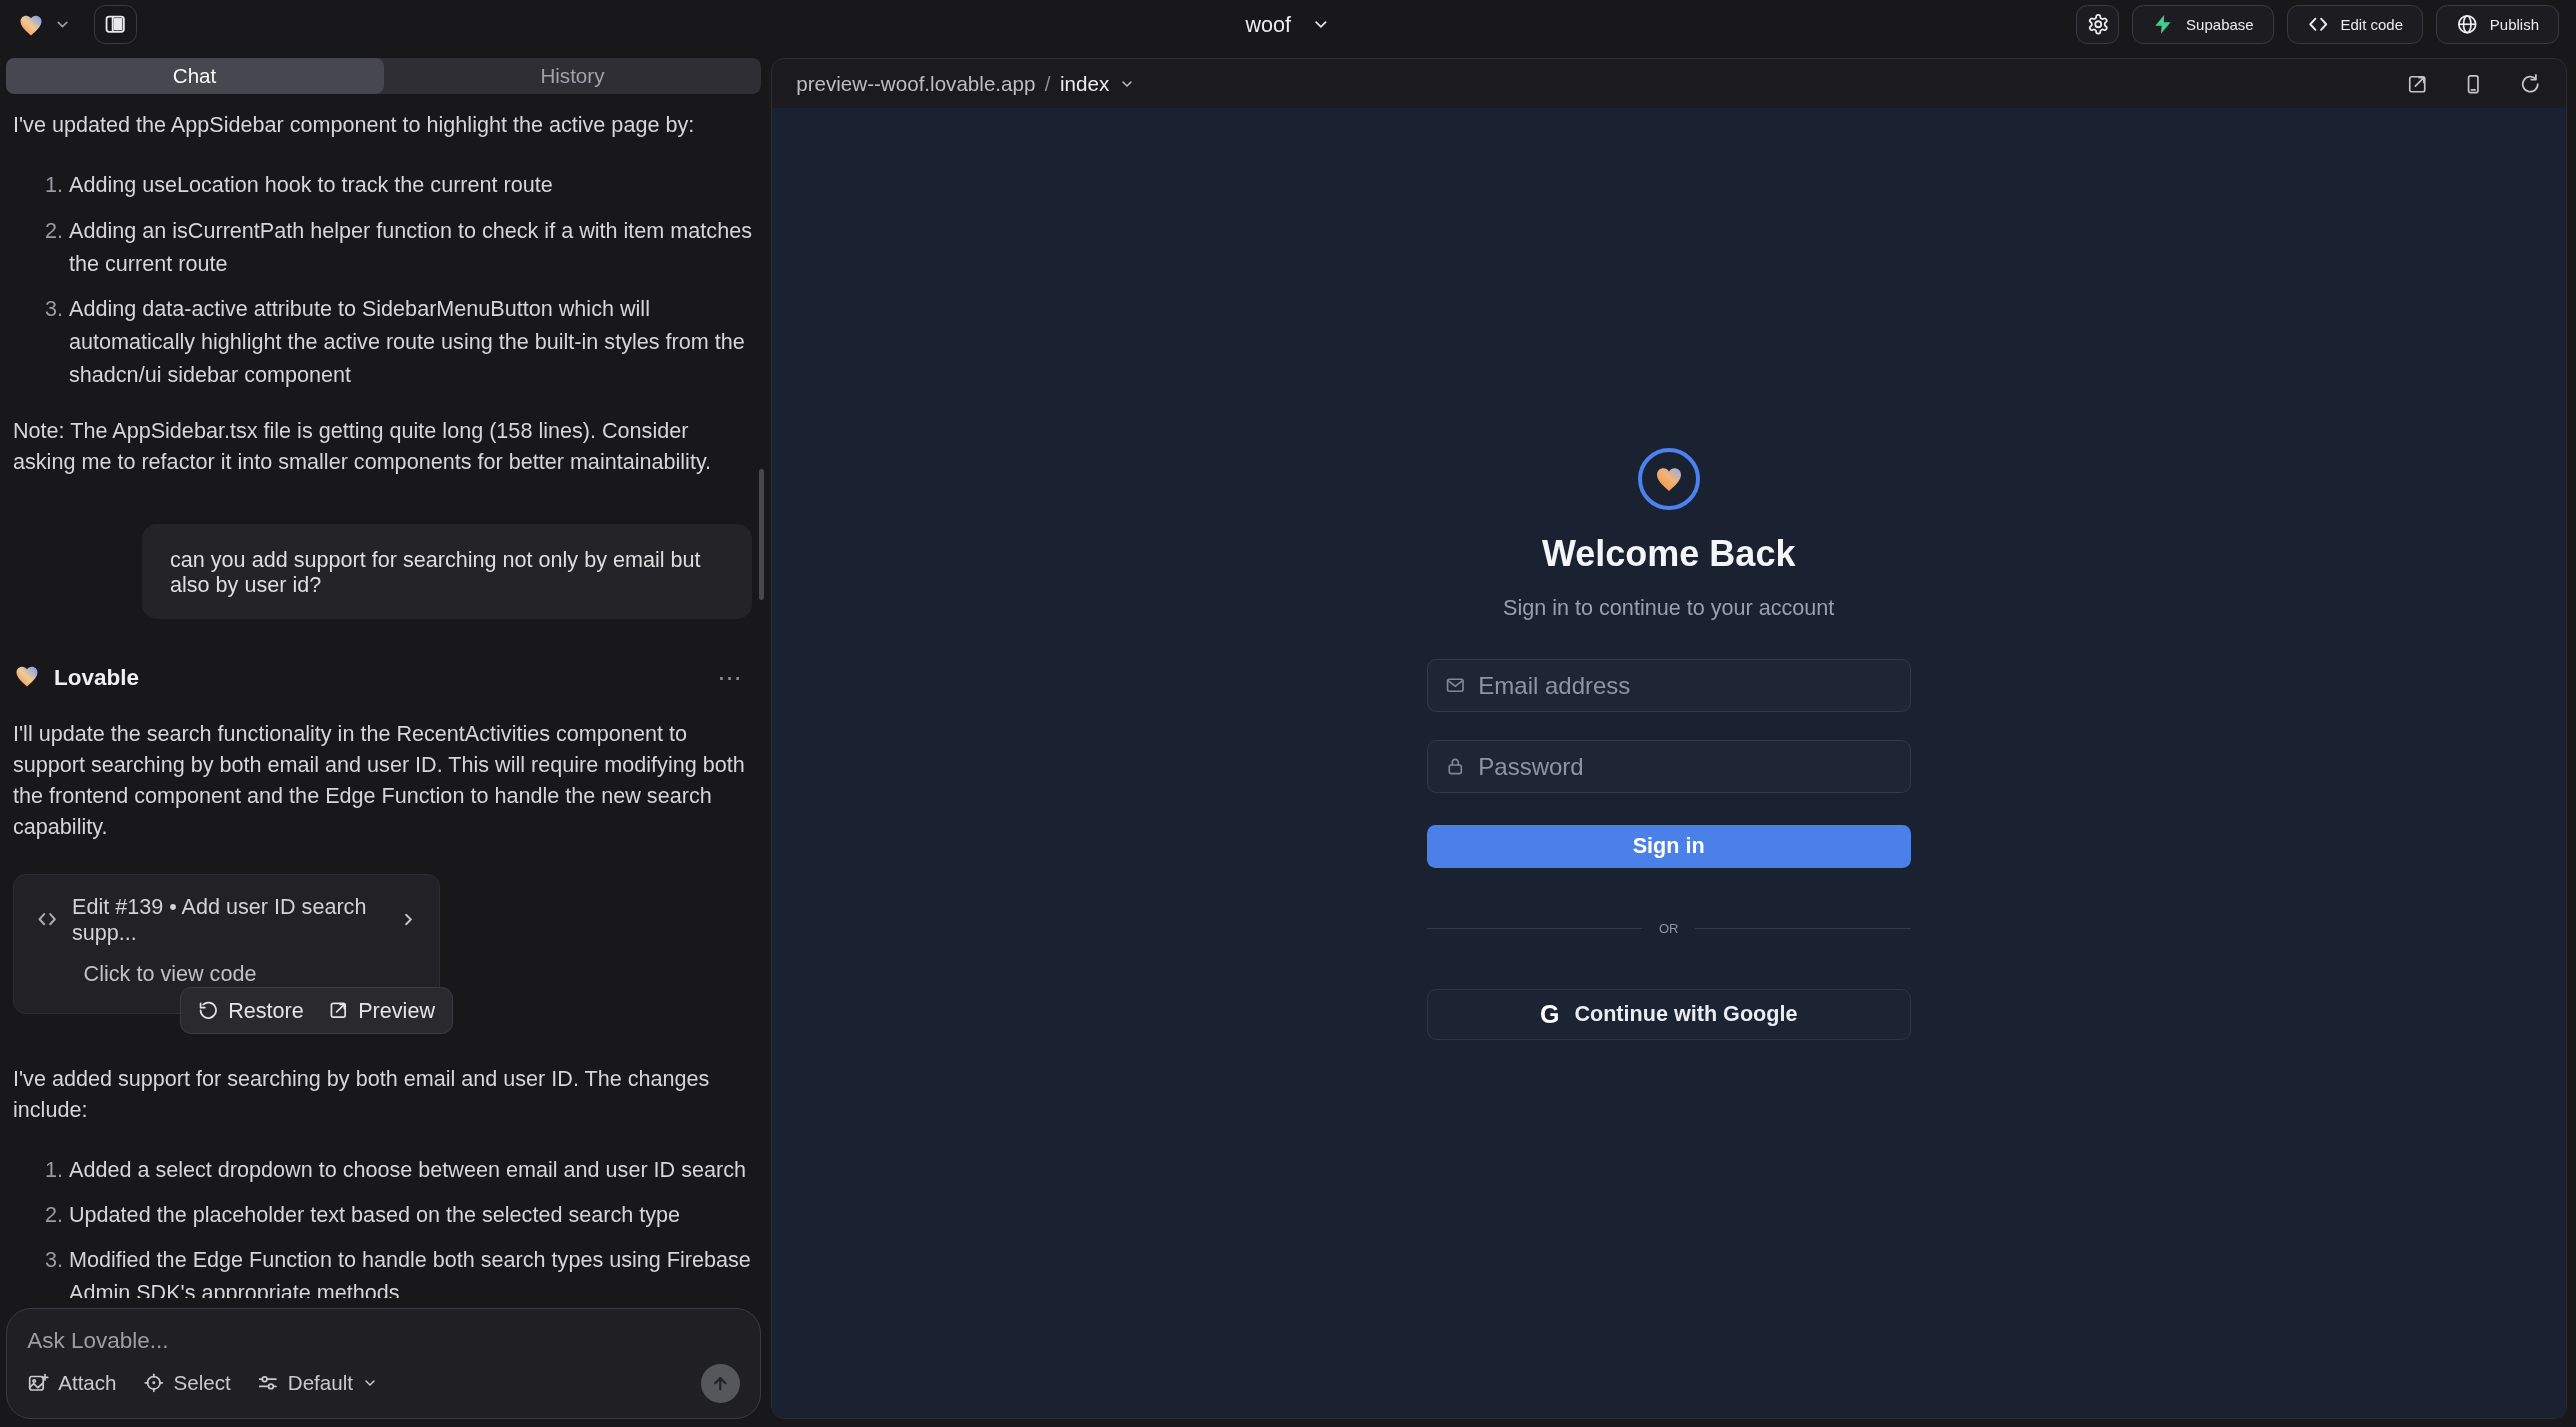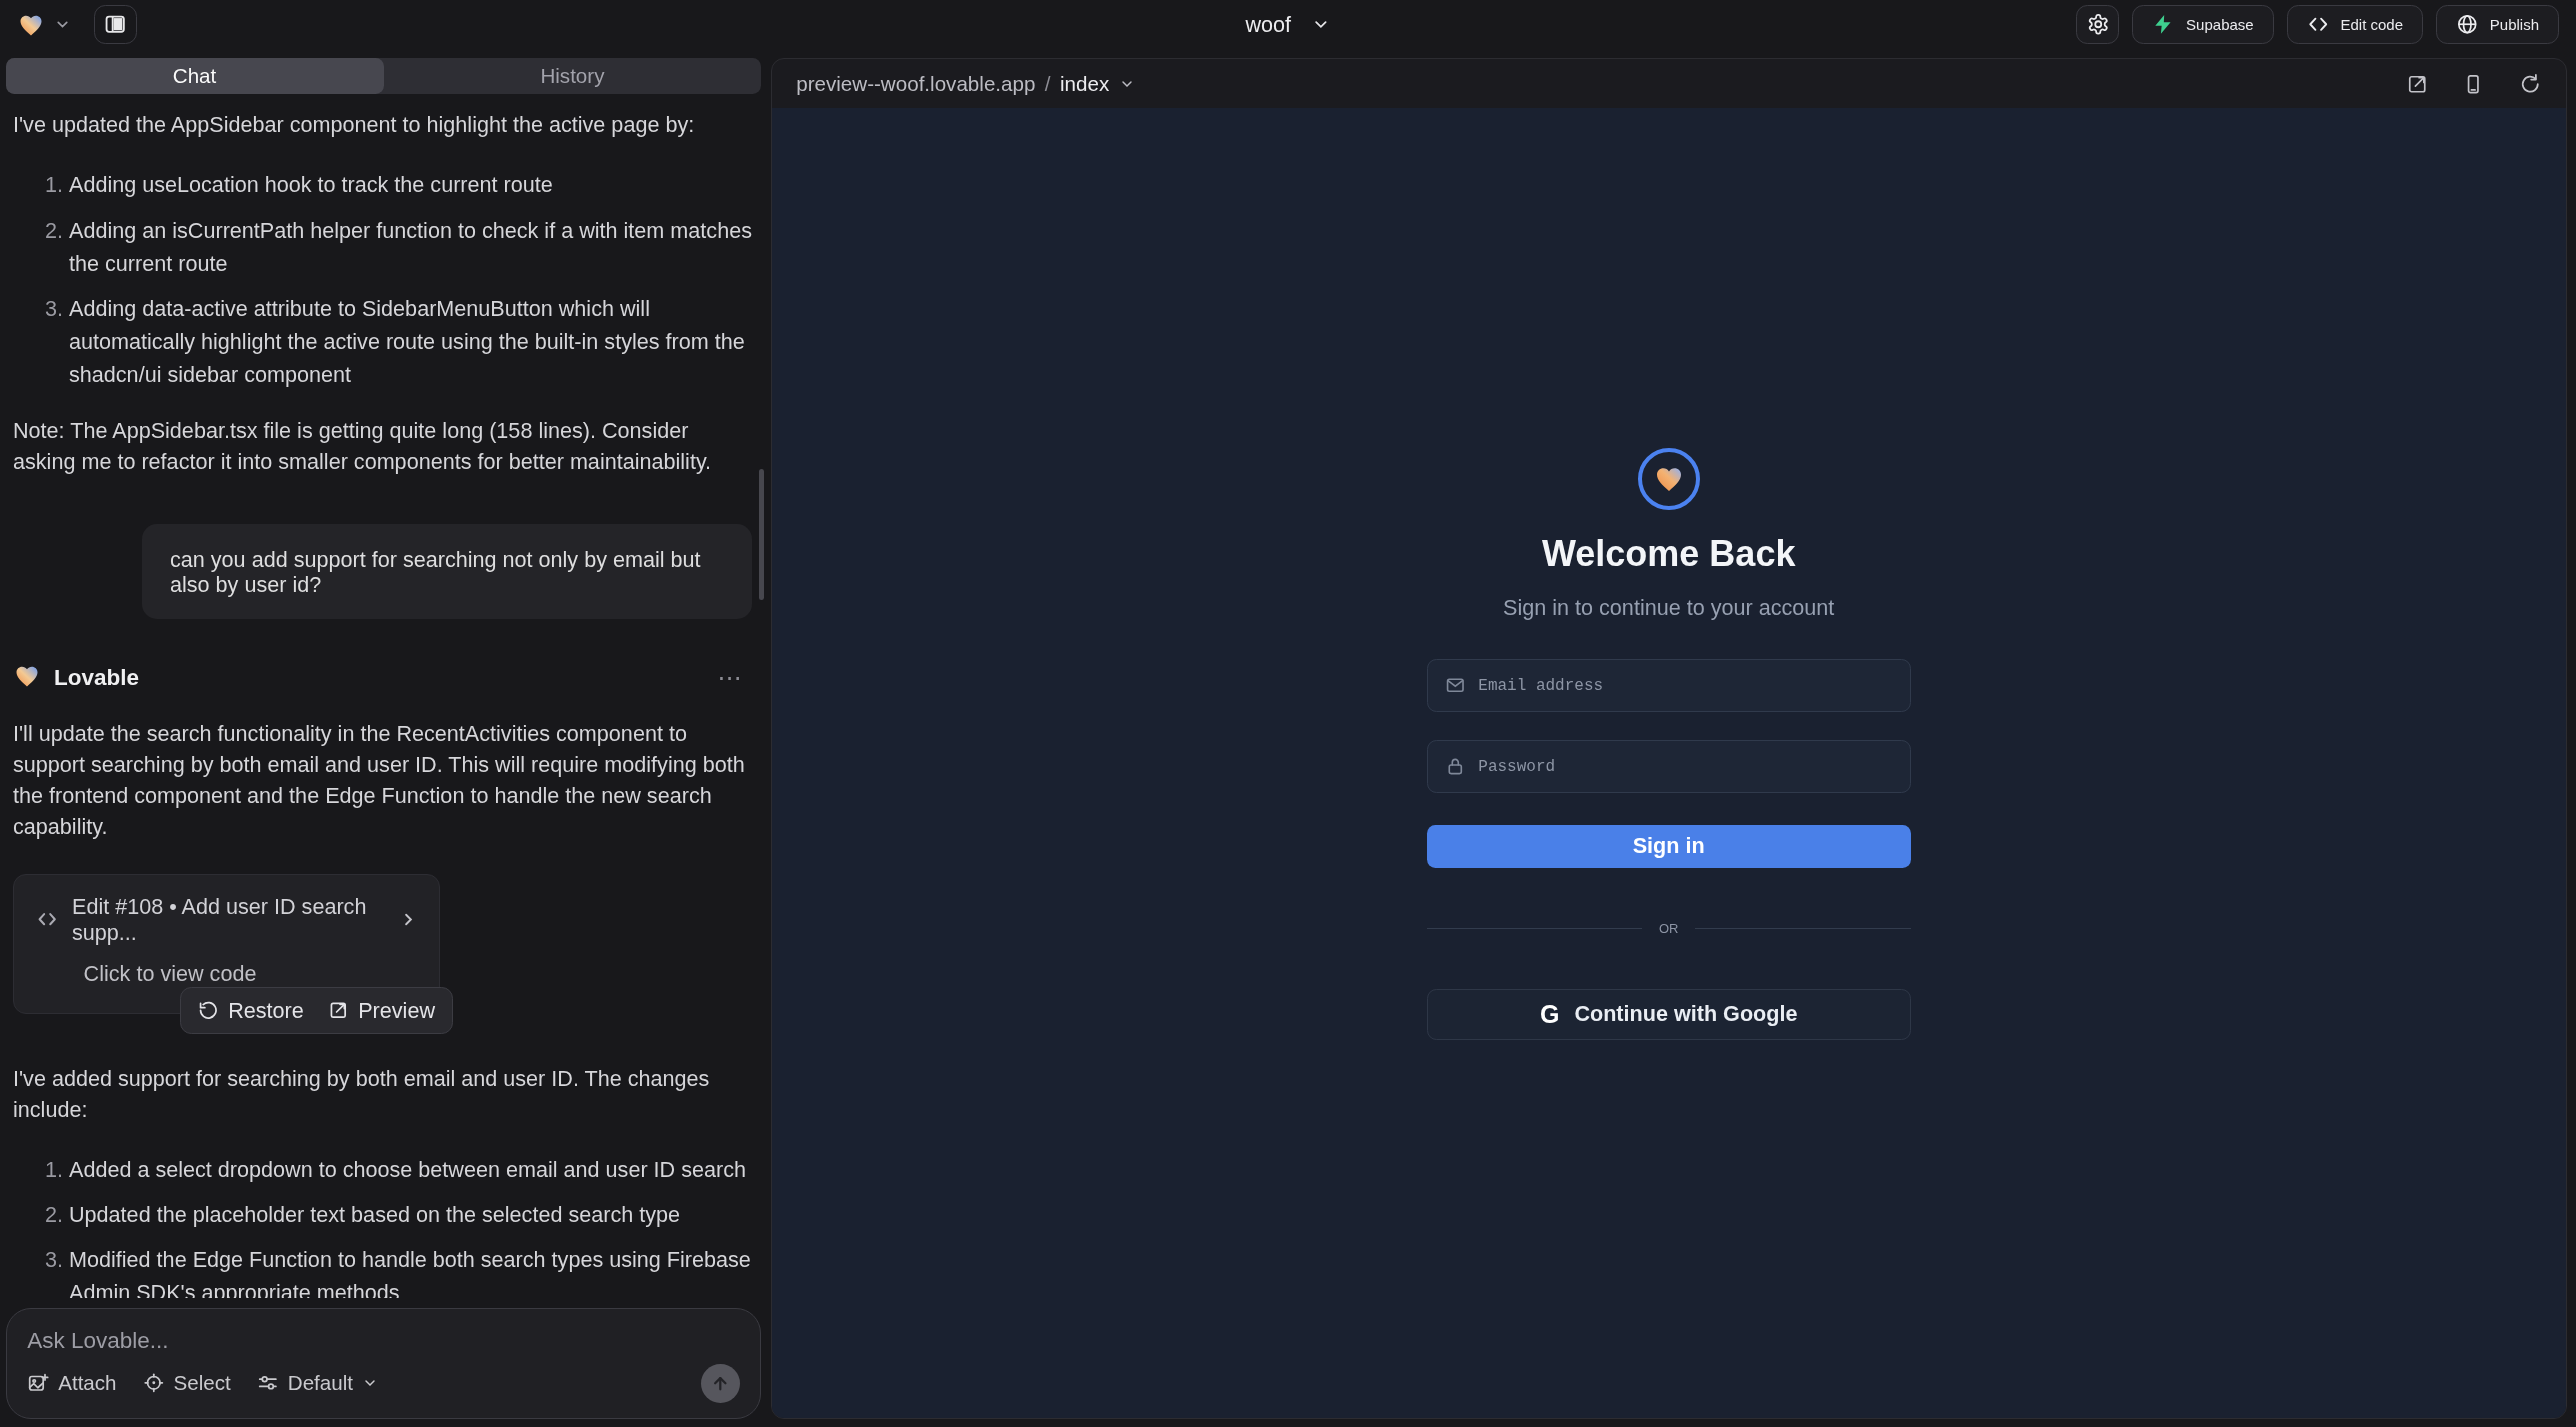--- a/index.html
+++ b/index.html
@@ -79,21 +79,21 @@
 
   .preview-body { flex:1; background:#1a2130; display:flex; align-items:center; justify-content:center; }
   .auth-col { width:484px; display:flex; flex-direction:column; align-items:center; margin-top:-38px; }
   .logo-ring { width:62px; height:62px; border-radius:50%; border:4.7px solid #4b82f0;
     display:flex; align-items:center; justify-content:center; margin-bottom:22.5px; }
   .auth-title { color:#f3f5f8; font-size:36px; font-weight:700; margin-bottom:20.6px; }
   .auth-sub { color:#97a0b1; font-size:21.6px; margin-bottom:38px; }
   .auth-field { width:100%; height:53px; background:#1e2636; border:0.9px solid #303a4c; border-radius:9.4px;
     display:flex; align-items:center; gap:13px; padding:0 17px; margin-bottom:28px; color:#7f8899; }
   .auth-field input { flex:1; background:transparent; border:none; outline:none; color:#dfe4ec;
-    font-size:16px; font-family:Liberation Mono, monospace; }
+    font-size:24px; font-family:Liberation Sans, sans-serif; }
   .auth-field input::placeholder { color:#8d95a5; }
   .signin-btn { width:100%; height:43px; border:none; border-radius:8.4px; background:#4a80e8; color:#ffffff;
     font-size:21.6px; font-weight:700; font-family:inherit; cursor:pointer; margin-top:3.8px; }
   .or-row { width:100%; display:flex; align-items:center; gap:17px; margin:53px 0; }
   .or-line { flex:1; height:0.9px; background:#323c4d; }
   .or-text { color:#8d95a5; font-size:13px; }
   .google-btn { width:100%; height:51px; border:0.9px solid #2e3747; border-radius:9.4px; background:#1c2433;
     color:#e9edf3; font-size:21.6px; font-weight:600; font-family:inherit; cursor:pointer;
     display:flex; align-items:center; justify-content:center; gap:15px; }
   .g-glyph { font-size:25px; font-weight:700; color:#ffffff; }
@@ -209,21 +209,21 @@
 
       <p class="msg-p">I'll update the search functionality in the RecentActivities component to support searching by both email and user ID. This will require modifying both the frontend component and the Edge Function to handle the new search capability.</p>
 
       <div class="edit-card-wrap">
         <div class="edit-card">
           <div class="edit-card-title">
             <svg width="24.4" height="24.4" viewBox="0 0 24 24" fill="none" stroke="#aaaab2" stroke-width="2" stroke-linecap="round" stroke-linejoin="round">
               <polyline points="9 7 4.5 12 9 17"></polyline>
                 <polyline points="15 7 19.5 12 15 17"></polyline>
             </svg>
-            <span class="grow">Edit #108 • Add user ID search supp...</span>
+            <span class="grow">Edit #139 • Add user ID search supp...</span>
             <svg width="19" height="19" viewBox="0 0 24 24" fill="none" stroke="#c4c4ca" stroke-width="2.4" stroke-linecap="round">
                 <path d="M9 6l6 6-6 6"></path>
               </svg>
           </div>
           <div class="edit-card-sub">Click to view code</div>
         </div>
         <div class="card-actions">
           <span class="card-action">
             <svg width="20.6" height="20.6" viewBox="0 0 24 24" fill="none" stroke="#e4e4e8" stroke-width="2" stroke-linecap="round" stroke-linejoin="round">
               <path d="M3 12a9 9 0 1 0 3-6.7"></path>

